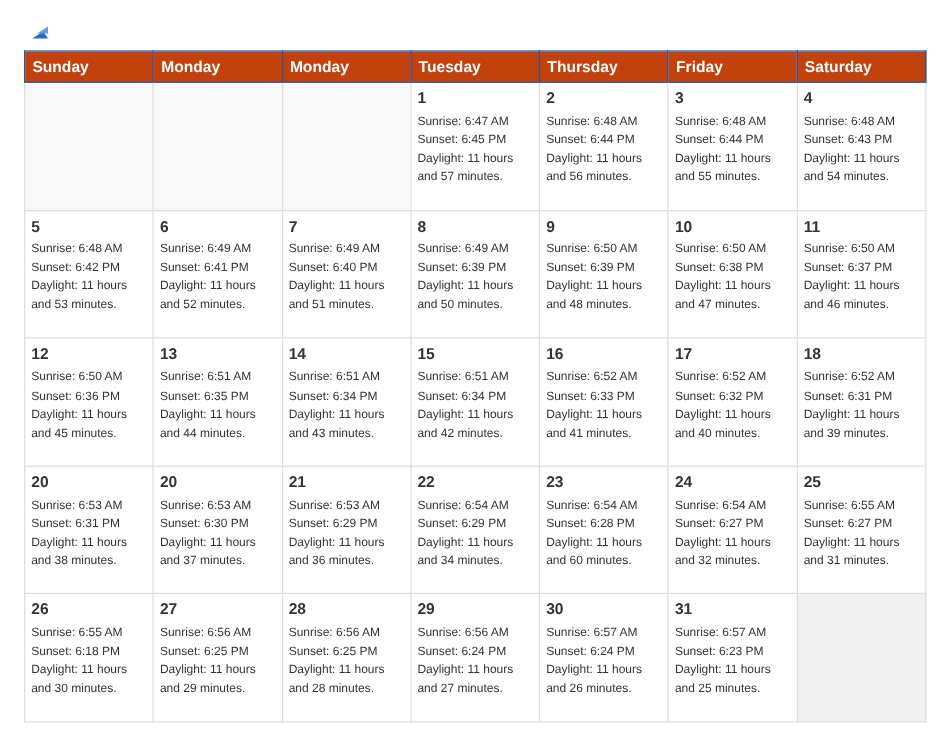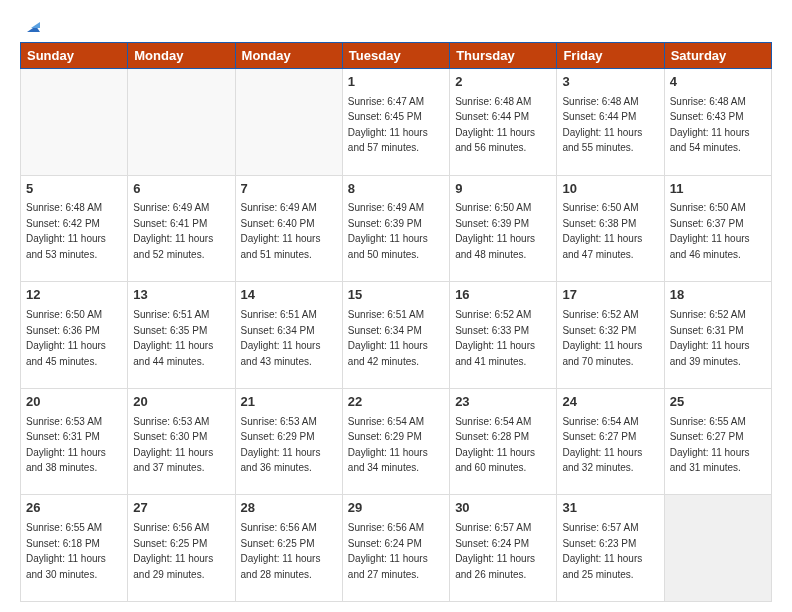--- a/index.html
+++ b/index.html
@@ -155,21 +155,21 @@
           <td><span class="day-num">9</span><span class="day-info">Sunrise: 6:50 AM</span><br><span class="day-info">Sunset: 6:39 PM</span><br><span class="day-info">Daylight: 11 hours</span><br><span class="day-info">and 48 minutes.</span><br></td>
           <td><span class="day-num">10</span><span class="day-info">Sunrise: 6:50 AM</span><br><span class="day-info">Sunset: 6:38 PM</span><br><span class="day-info">Daylight: 11 hours</span><br><span class="day-info">and 47 minutes.</span><br></td>
           <td><span class="day-num">11</span><span class="day-info">Sunrise: 6:50 AM</span><br><span class="day-info">Sunset: 6:37 PM</span><br><span class="day-info">Daylight: 11 hours</span><br><span class="day-info">and 46 minutes.</span><br></td>
         </tr>
         <tr class="week-row">
           <td><span class="day-num">12</span><span class="day-info">Sunrise: 6:50 AM</span><br><span class="day-info">Sunset: 6:36 PM</span><br><span class="day-info">Daylight: 11 hours</span><br><span class="day-info">and 45 minutes.</span><br></td>
           <td><span class="day-num">13</span><span class="day-info">Sunrise: 6:51 AM</span><br><span class="day-info">Sunset: 6:35 PM</span><br><span class="day-info">Daylight: 11 hours</span><br><span class="day-info">and 44 minutes.</span><br></td>
           <td><span class="day-num">14</span><span class="day-info">Sunrise: 6:51 AM</span><br><span class="day-info">Sunset: 6:34 PM</span><br><span class="day-info">Daylight: 11 hours</span><br><span class="day-info">and 43 minutes.</span><br></td>
           <td><span class="day-num">15</span><span class="day-info">Sunrise: 6:51 AM</span><br><span class="day-info">Sunset: 6:34 PM</span><br><span class="day-info">Daylight: 11 hours</span><br><span class="day-info">and 42 minutes.</span><br></td>
           <td><span class="day-num">16</span><span class="day-info">Sunrise: 6:52 AM</span><br><span class="day-info">Sunset: 6:33 PM</span><br><span class="day-info">Daylight: 11 hours</span><br><span class="day-info">and 41 minutes.</span><br></td>
-          <td><span class="day-num">17</span><span class="day-info">Sunrise: 6:52 AM</span><br><span class="day-info">Sunset: 6:32 PM</span><br><span class="day-info">Daylight: 11 hours</span><br><span class="day-info">and 70 minutes.</span><br></td>
+          <td><span class="day-num">17</span><span class="day-info">Sunrise: 6:52 AM</span><br><span class="day-info">Sunset: 6:32 PM</span><br><span class="day-info">Daylight: 11 hours</span><br><span class="day-info">and 40 minutes.</span><br></td>
           <td><span class="day-num">18</span><span class="day-info">Sunrise: 6:52 AM</span><br><span class="day-info">Sunset: 6:31 PM</span><br><span class="day-info">Daylight: 11 hours</span><br><span class="day-info">and 39 minutes.</span><br></td>
         </tr>
         <tr class="week-row">
           <td><span class="day-num">20</span><span class="day-info">Sunrise: 6:53 AM</span><br><span class="day-info">Sunset: 6:31 PM</span><br><span class="day-info">Daylight: 11 hours</span><br><span class="day-info">and 38 minutes.</span><br></td>
           <td><span class="day-num">20</span><span class="day-info">Sunrise: 6:53 AM</span><br><span class="day-info">Sunset: 6:30 PM</span><br><span class="day-info">Daylight: 11 hours</span><br><span class="day-info">and 37 minutes.</span><br></td>
           <td><span class="day-num">21</span><span class="day-info">Sunrise: 6:53 AM</span><br><span class="day-info">Sunset: 6:29 PM</span><br><span class="day-info">Daylight: 11 hours</span><br><span class="day-info">and 36 minutes.</span><br></td>
           <td><span class="day-num">22</span><span class="day-info">Sunrise: 6:54 AM</span><br><span class="day-info">Sunset: 6:29 PM</span><br><span class="day-info">Daylight: 11 hours</span><br><span class="day-info">and 34 minutes.</span><br></td>
           <td><span class="day-num">23</span><span class="day-info">Sunrise: 6:54 AM</span><br><span class="day-info">Sunset: 6:28 PM</span><br><span class="day-info">Daylight: 11 hours</span><br><span class="day-info">and 60 minutes.</span><br></td>
           <td><span class="day-num">24</span><span class="day-info">Sunrise: 6:54 AM</span><br><span class="day-info">Sunset: 6:27 PM</span><br><span class="day-info">Daylight: 11 hours</span><br><span class="day-info">and 32 minutes.</span><br></td>
           <td><span class="day-num">25</span><span class="day-info">Sunrise: 6:55 AM</span><br><span class="day-info">Sunset: 6:27 PM</span><br><span class="day-info">Daylight: 11 hours</span><br><span class="day-info">and 31 minutes.</span><br></td>

